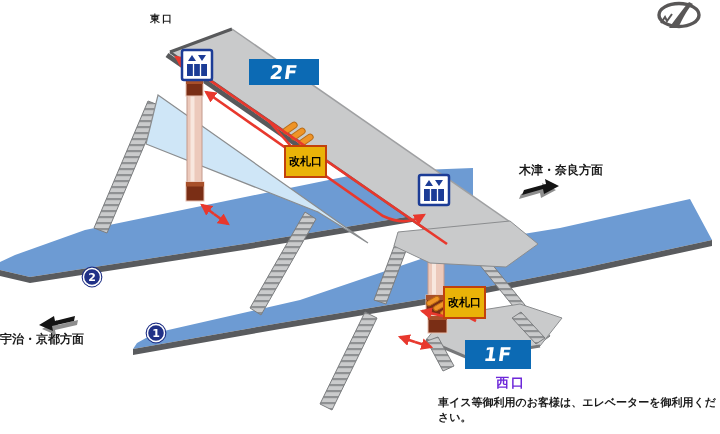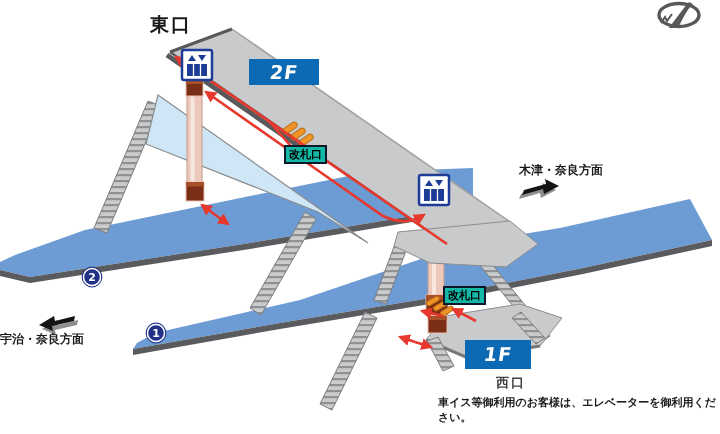--- a/index.html
+++ b/index.html
@@ -2,31 +2,31 @@
 <html><head>
 <meta charset="utf-8">
 <style>
   html,body{margin:0;padding:0;background:#fff;}
   .stage{
     position:relative;width:720px;height:434px;background:#fff;overflow:hidden;
     font-family:"DejaVu Sans","Liberation Sans",sans-serif;
   }
   .stage svg{position:absolute;left:0;top:0;}
   .lbl{position:absolute;font-weight:bold;color:#1a1a1a;white-space:nowrap;}
-  .lbl-east{left:150px;top:12px;font-size:19px;letter-spacing:2px;}
-  .lbl-west{left:496px;top:374px;font-size:13px;letter-spacing:2px;color:#404040;}
+  .lbl-east{left:150px;top:12px;font-size:10px;letter-spacing:2px;}
+  .lbl-west{left:496px;top:374px;font-size:13px;letter-spacing:2px;color:#6d28d9;}
   .dir-right{left:519px;top:162px;font-size:12px;}
   .dir-left{left:0px;top:331px;font-size:12px;}
   .floor-badge{position:absolute;background:#0c6ab4;color:#fff;font-weight:bold;
     text-align:center;}
   .floor-badge span{display:inline-block;transform:skewX(-8deg);letter-spacing:1px;}
   .badge2f{left:249px;top:59px;width:70px;height:26px;font-size:19px;line-height:26px;}
   .badge1f{left:465px;top:340px;width:66px;height:29px;font-size:19px;line-height:29px;}
-  .gate-label{position:absolute;background:#14b8a6;border:2px solid #0f172a;color:#000;
-    font-size:11px;font-weight:bold;line-height:13px;padding:1px 3px;}
+  .gate-label{position:absolute;background:#eab308;border:2px solid #c2410c;color:#000;
+    font-size:11px;font-weight:bold;line-height:13px;padding:8px 3px;}
   .gate2f{left:284px;top:145px;}
   .gate1f{left:443px;top:286px;}
   .note{position:absolute;left:427px;top:395px;font-size:11px;line-height:15px;
     font-weight:bold;color:#1a1a1a;}
   .note .l2{margin-left:11px;}
 </style>
 </head>
 <body>
 
 <div class="stage">
@@ -184,21 +184,21 @@
   <div class="lbl lbl-east">東口</div>
 
   <div class="floor-badge badge2f">
     <span>2F</span>
   </div>
 
   <div class="gate-label gate2f">改札口</div>
 
   <div class="lbl dir-right">木津・奈良方面</div>
 
-  <div class="lbl dir-left">宇治・奈良方面</div>
+  <div class="lbl dir-left">宇治・京都方面</div>
 
   <div class="gate-label gate1f">改札口</div>
 
   <div class="floor-badge badge1f">
     <span>1F</span>
   </div>
 
   <div class="lbl lbl-west">西口</div>
 
   <div class="note">

